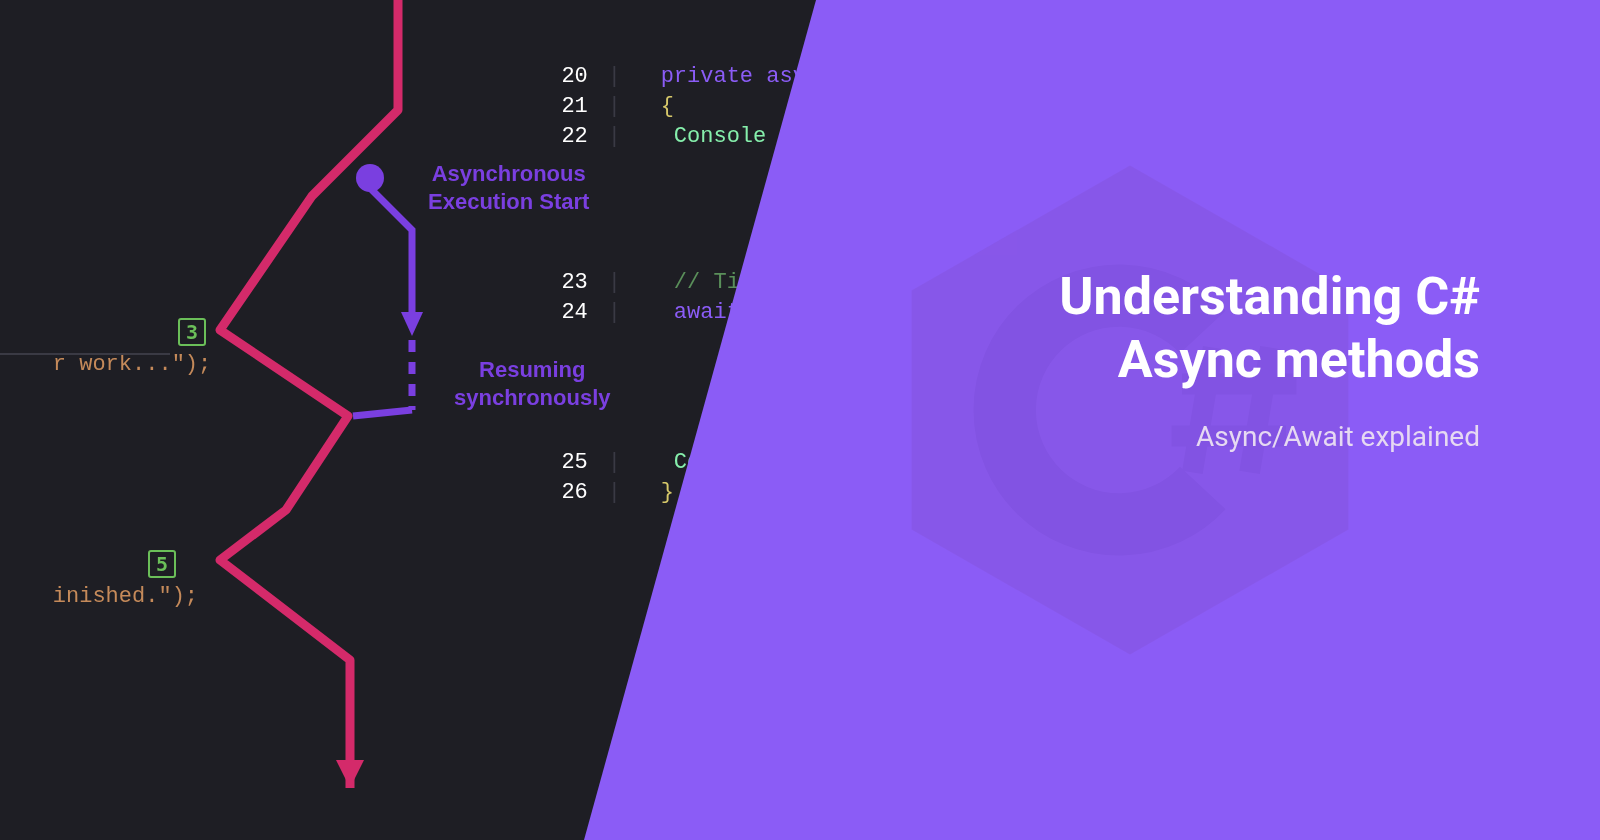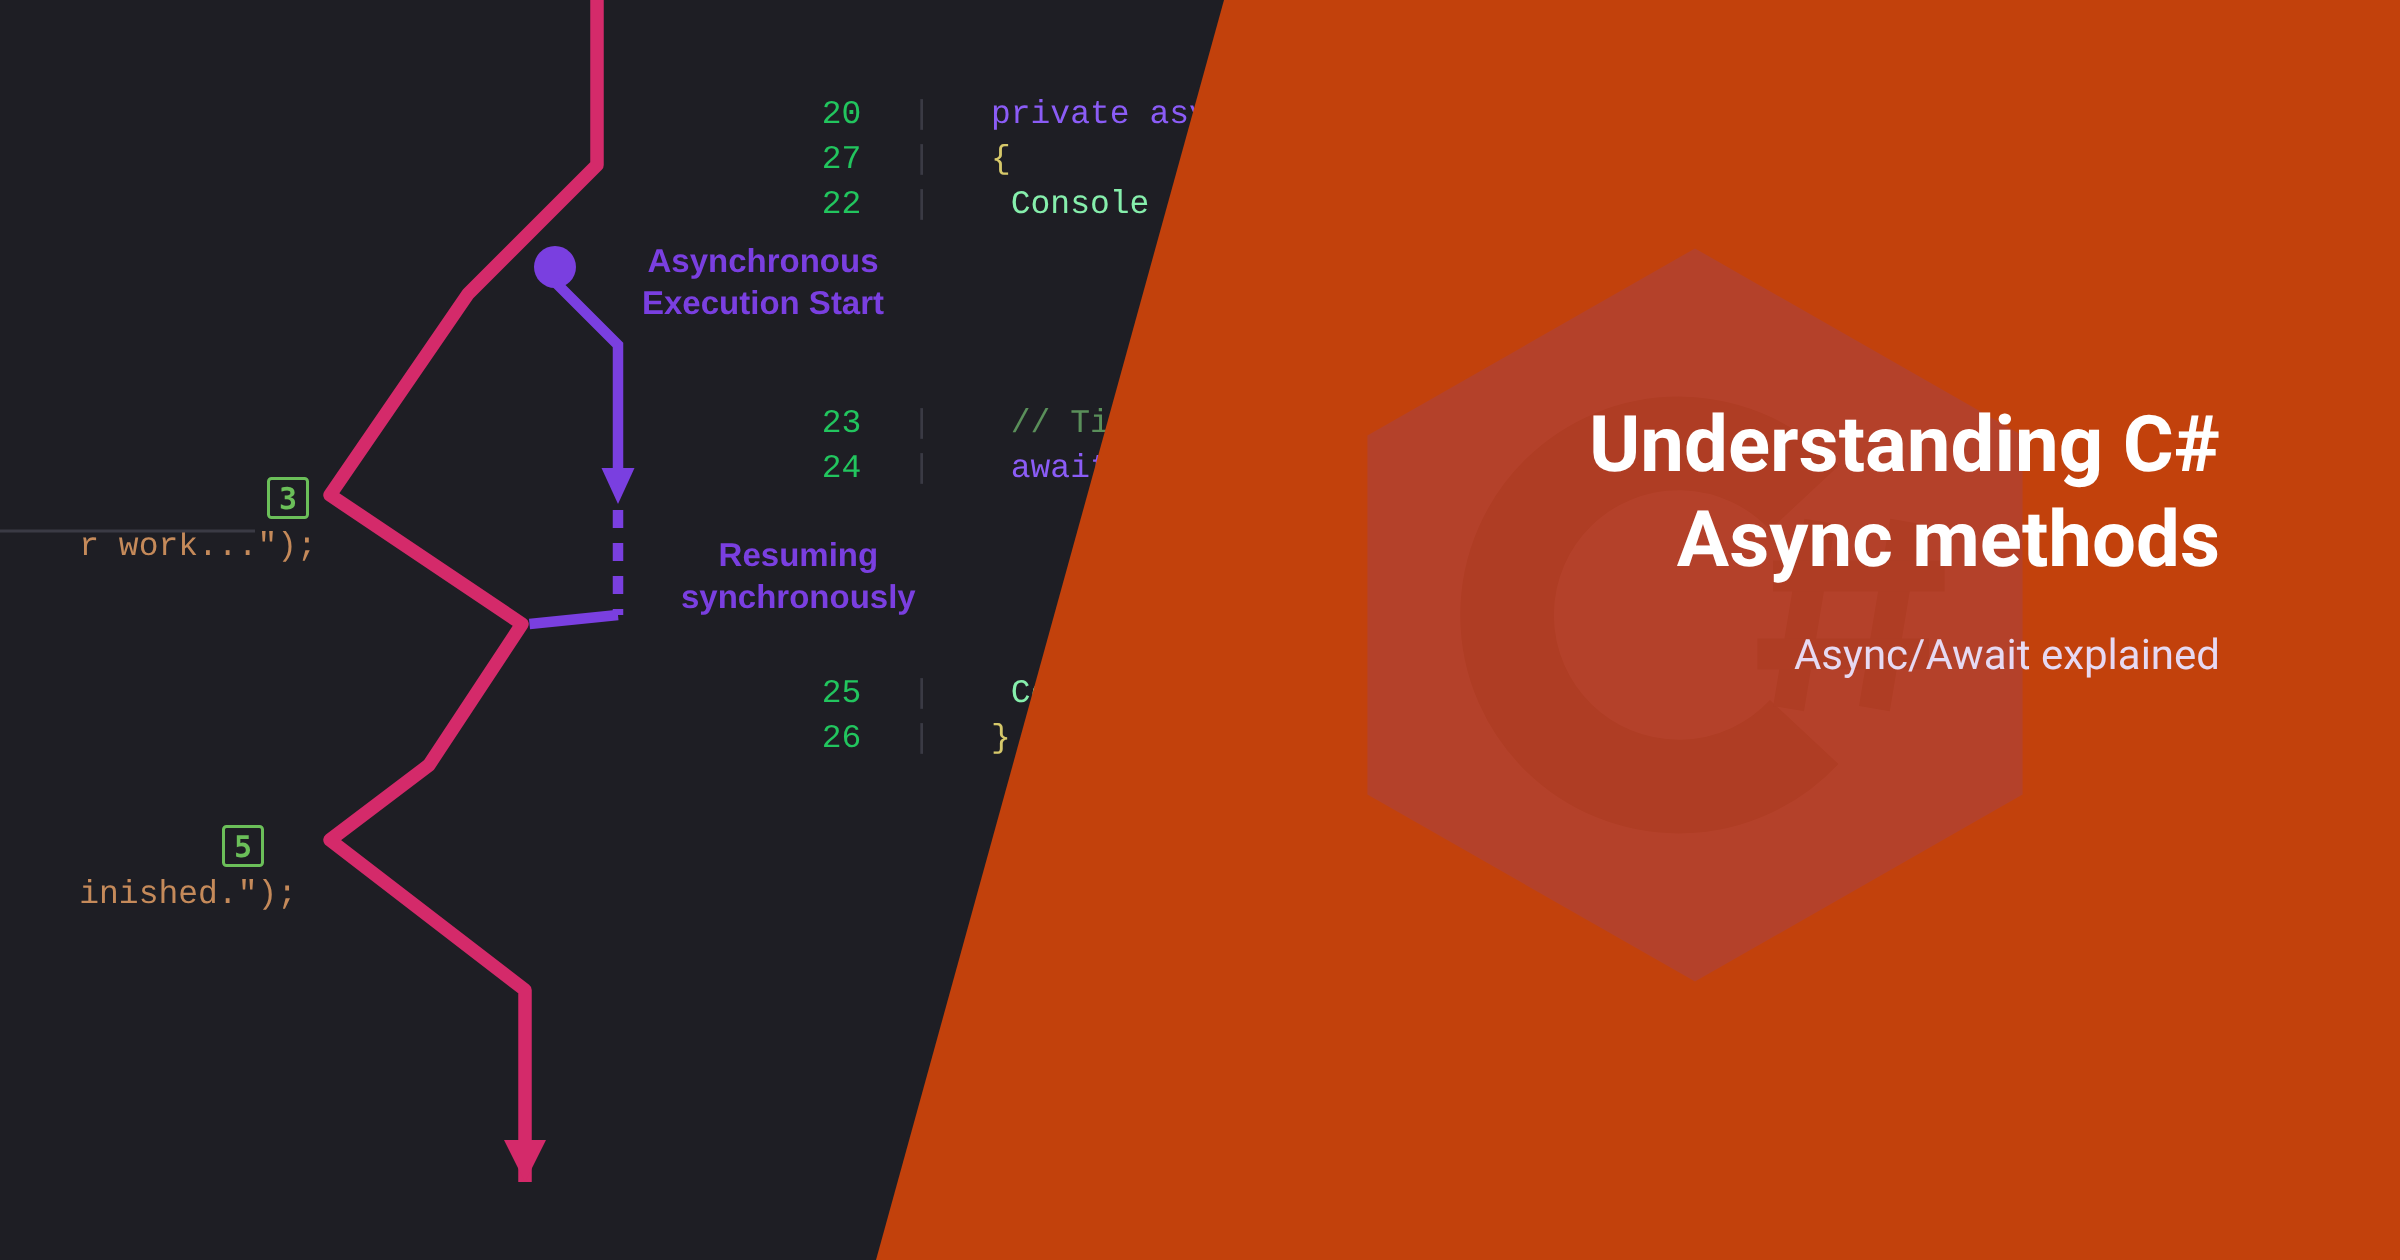--- a/index.html
+++ b/index.html
@@ -14,21 +14,21 @@
   .left-panel {
     position: absolute;
     left: 0; top: 0;
     width: 100%; height: 100%;
     background: #1e1e24;
   }
   .right-panel {
     position: absolute;
     right: 0; top: 0;
     width: 100%; height: 100%;
-    background: #c2410c;
+    background: #8b5cf6;
     clip-path: polygon(51% 0, 100% 0, 100% 100%, 36.5% 100%);
   }
   .hex-logo {
     position: absolute;
     left: 870px; top: 150px;
     width: 520px; height: 520px;
     opacity: 0.18;
   }
   .title-block {
     position: absolute;
@@ -48,21 +48,21 @@
     font-weight: 400;
     color: #e6d9f2;
   }
   .code {
     position: absolute;
     font-family: "Consolas", "Courier New", monospace;
     font-size: 22px;
     line-height: 30px;
     white-space: pre;
   }
-  .ln { color: #22c55e; display: inline-block; width: 40px; margin-right: 20px; }
+  .ln { color: #ffffff; display: inline-block; width: 40px; text-align: right; margin-right: 20px; }
   .guide { color: #3a3a44; }
   .kw-blue { color: #8b5cf6; }
   .kw-teal { color: #86efac; }
   .kw-yellow { color: #d6c86a; }
   .comment { color: #5a8f5a; }
   .str { color: #c58a5a; }
   .annot {
     position: absolute;
     color: #7a3fe0;
     font-weight: 700;
@@ -92,21 +92,21 @@
 </style>
 </head>
 <body>
 
 <div class="left-panel">
 
   <div class="code" style="left:495px; top:32px;">
     <span class="ln">20</span><span class="guide">|   </span><span class="kw-blue">private</span> <span class="kw-blue">asyn</span>
   </div>
   <div class="code" style="left:495px; top:62px;">
-    <span class="ln">27</span><span class="guide">|   </span><span class="kw-yellow">{</span>
+    <span class="ln">21</span><span class="guide">|   </span><span class="kw-yellow">{</span>
   </div>
   <div class="code" style="left:495px; top:92px;">
     <span class="ln">22</span><span class="guide">|    </span><span class="kw-teal">Console</span>
   </div>
   <div class="code" style="left:495px; top:238px;">
     <span class="ln">23</span><span class="guide">|    </span><span class="comment">// Tim</span>
   </div>
   <div class="code" style="left:495px; top:268px;">
     <span class="ln">24</span><span class="guide">|    </span><span class="kw-blue">await</span>
   </div>

